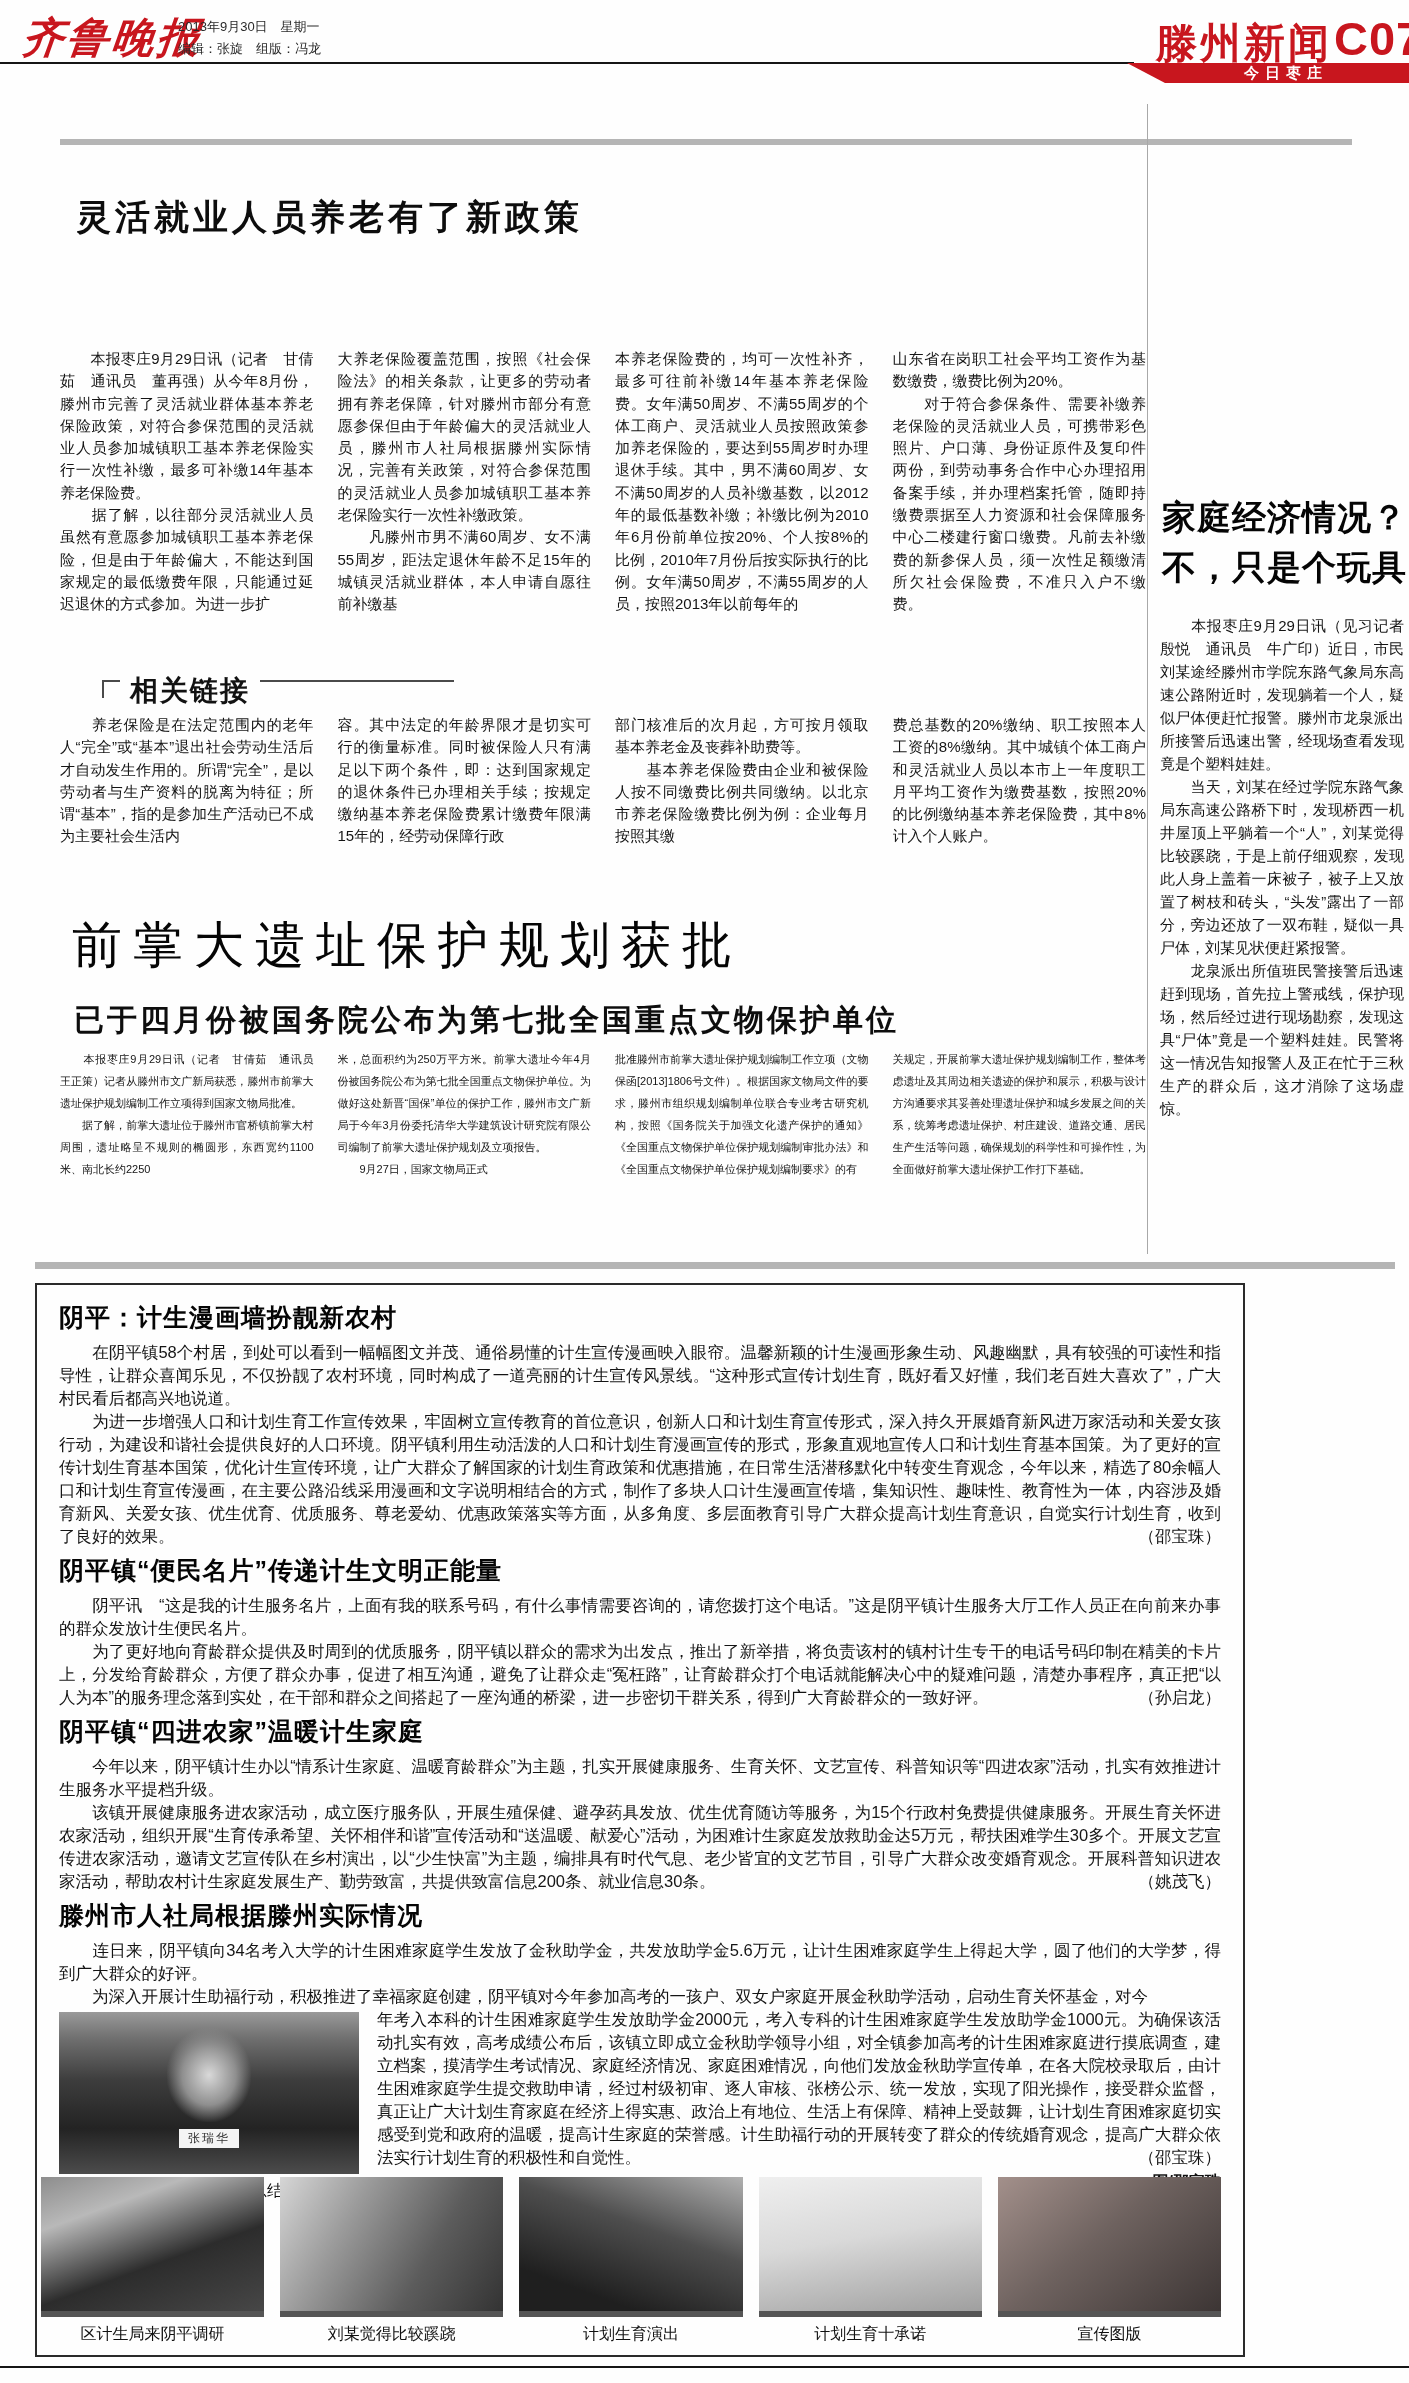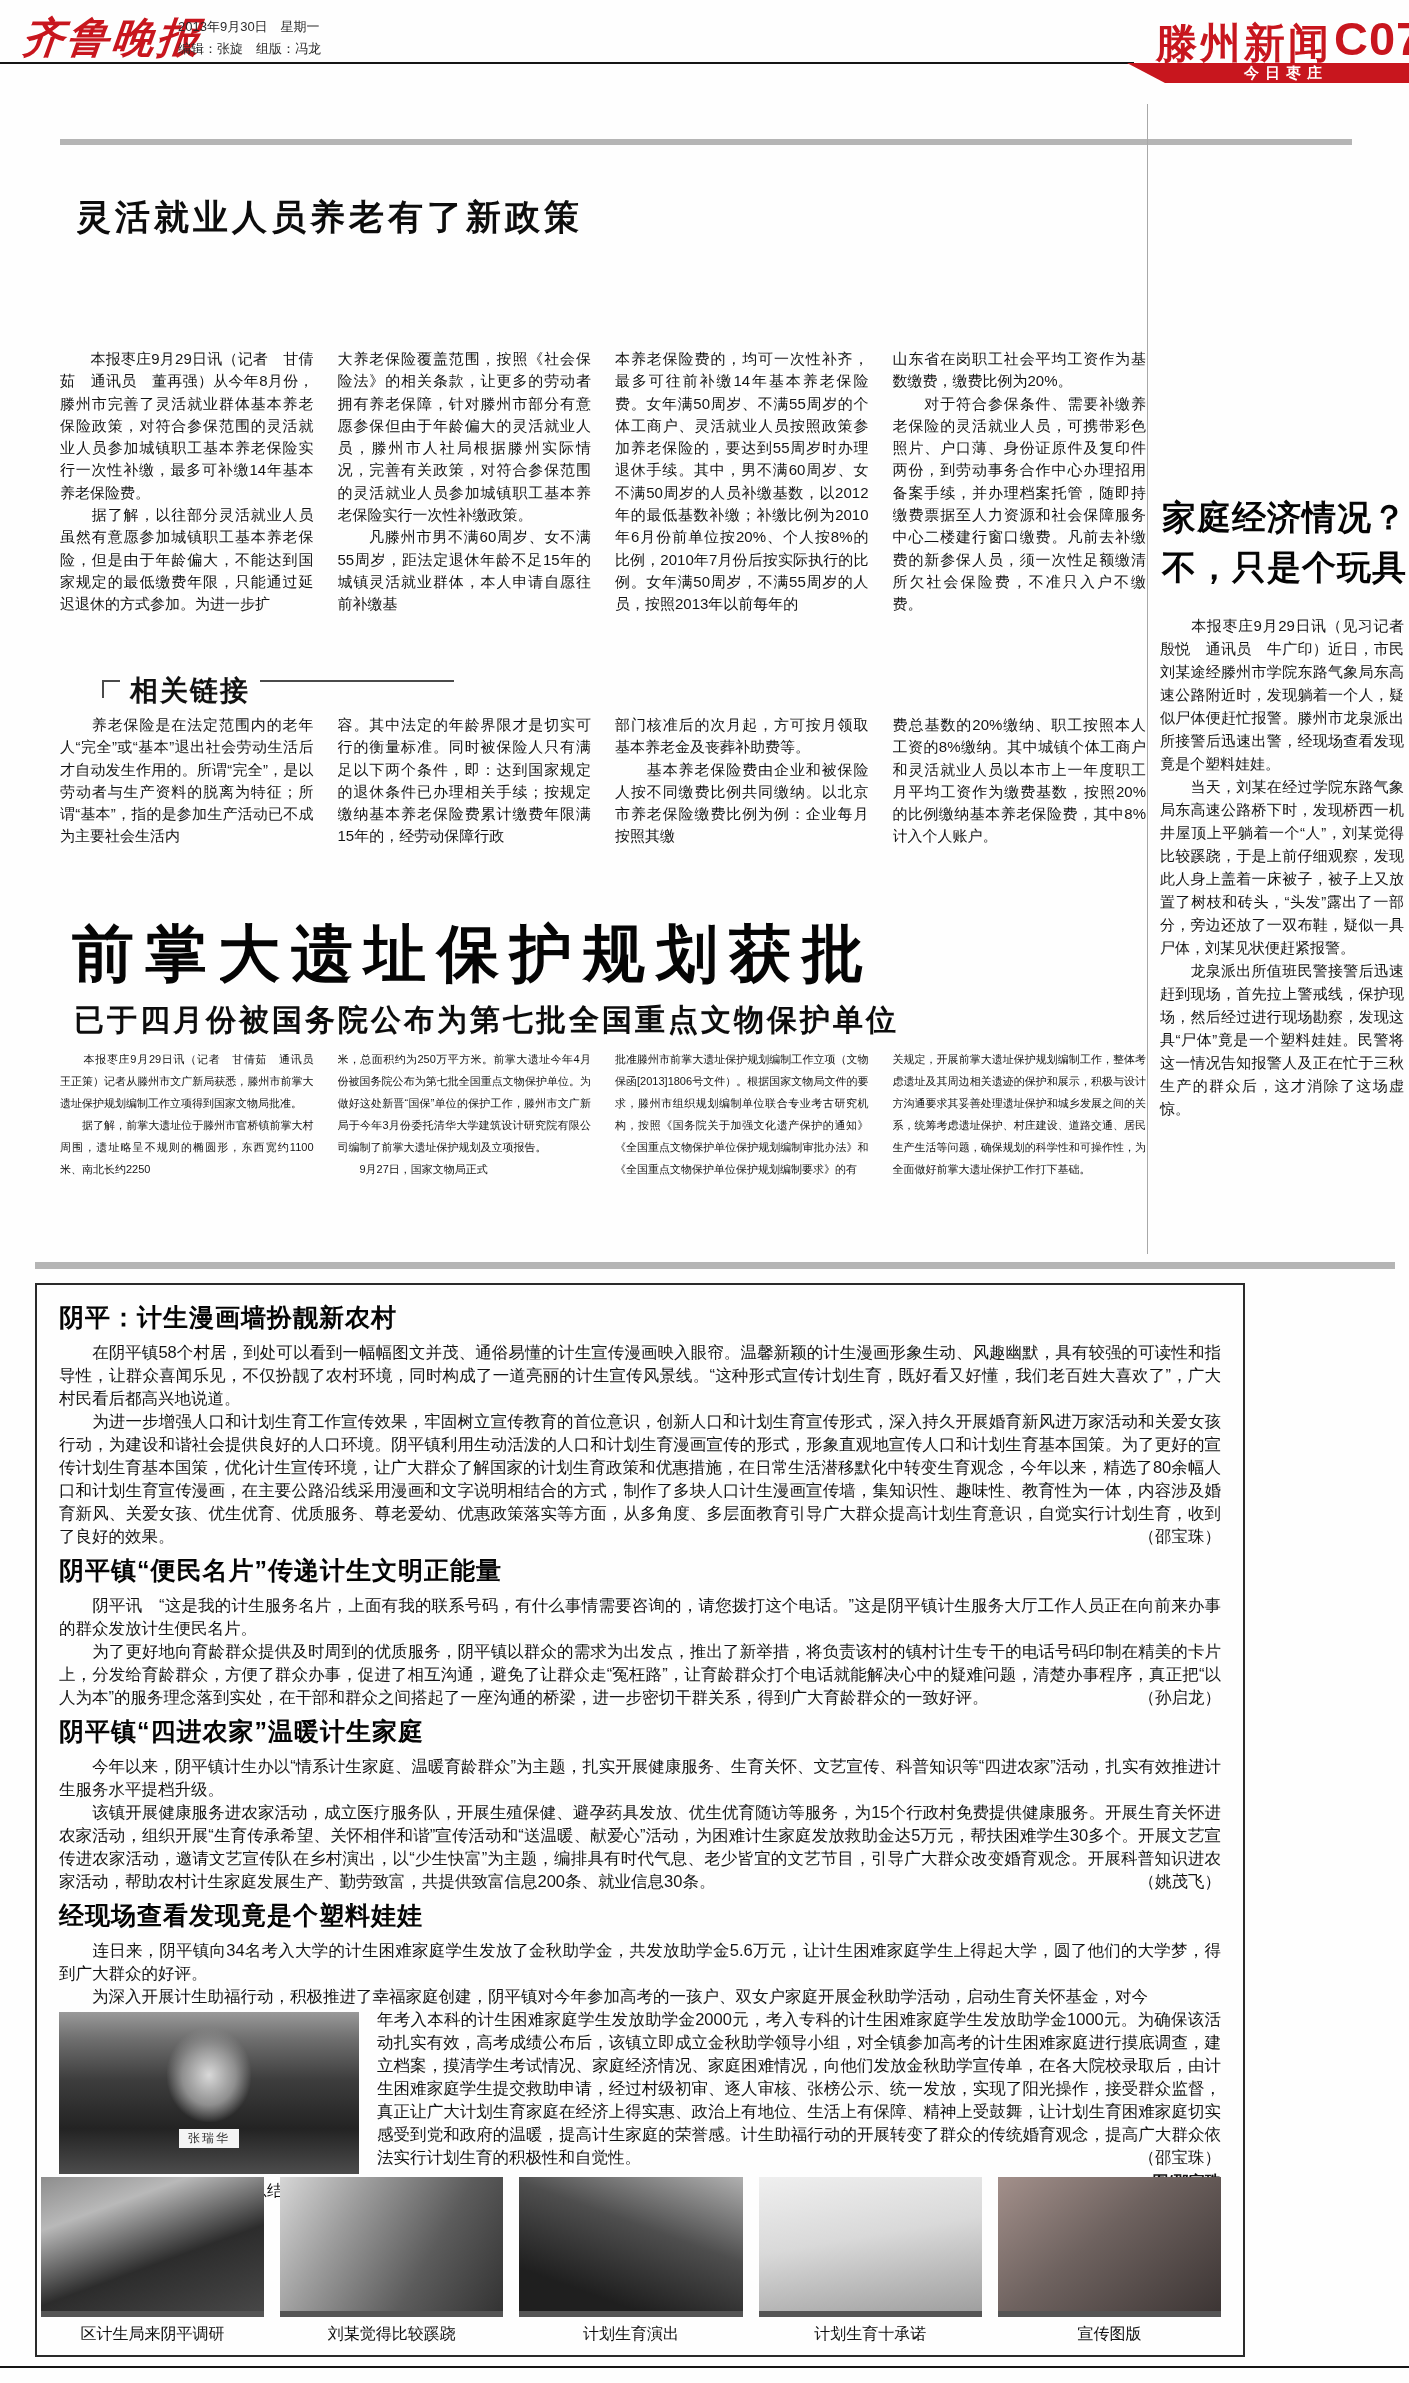--- a/index.html
+++ b/index.html
@@ -32,21 +32,21 @@
   .col{flex:1;font-size:15px;line-height:22.3px;text-align:justify;white-space:pre-line;
        overflow:hidden;color:#141414;}
   
   .related{position:absolute;left:60px;top:672px;width:1086px;height:244px;}
   .rel-bracket{position:absolute;left:42px;top:8px;width:350px;height:16px;
                border-top:2px solid #4a4a4a;border-left:2px solid #4a4a4a;}
   .rel-label{position:absolute;left:60px;top:0;background:#fefefe;padding:0 10px;
              font-size:28px;font-weight:800;letter-spacing:2px;}
   .rel-cols{position:absolute;left:0;top:42px;width:1086px;height:200px;display:flex;gap:24px;}
   
-  .a2-headline{position:absolute;left:72px;top:912px;font-size:62px;font-weight:700;
+  .a2-headline{position:absolute;left:72px;top:912px;font-size:50px;font-weight:400;
                letter-spacing:11px;white-space:nowrap;color:#050505;}
   .a2-sub{position:absolute;left:74px;top:1000px;font-size:30px;font-weight:800;
           letter-spacing:3px;color:#0d0d0d;}
   .a2-body{left:60px;top:1048px;width:1086px;height:208px;}
   .a2-body .col{font-size:11px;line-height:22px;}
   
   .vrule{position:absolute;left:1147px;top:104px;width:1px;height:1150px;background:#a8a8a8;}
   .side-title{position:absolute;left:1162px;top:492px;width:246px;font-size:34px;
               font-weight:900;line-height:50px;letter-spacing:1px;color:#050505;}
   .side-body{position:absolute;left:1160px;top:614px;width:244px;}
@@ -151,21 +151,21 @@
     <p class="bp"><span>　　为进一步增强人口和计划生育工作宣传效果，牢固树立宣传教育的首位意识，创新人口和计划生育宣传形式，深入持久开展婚育新风进万家活动和关爱女孩行动，为建设和谐社会提供良好的人口环境。阴平镇利用生动活泼的人口和计划生育漫画宣传的形式，形象直观地宣传人口和计划生育基本国策。为了更好的宣传计划生育基本国策，优化计生宣传环境，让广大群众了解国家的计划生育政策和优惠措施，在日常生活潜移默化中转变生育观念，今年以来，精选了80余幅人口和计划生育宣传漫画，在主要公路沿线采用漫画和文字说明相结合的方式，制作了多块人口计生漫画宣传墙，集知识性、趣味性、教育性为一体，内容涉及婚育新风、关爱女孩、优生优育、优质服务、尊老爱幼、优惠政策落实等方面，从多角度、多层面教育引导广大群众提高计划生育意识，自觉实行计划生育，收到了良好的效果。</span><span class="byline">（邵宝珠）</span></p>
 
     <div class="bhead">阴平镇“便民名片”传递计生文明正能量</div>
     <p class="bp"><span>　　阴平讯　“这是我的计生服务名片，上面有我的联系号码，有什么事情需要咨询的，请您拨打这个电话。”这是阴平镇计生服务大厅工作人员正在向前来办事的群众发放计生便民名片。</span></p>
     <p class="bp"><span>　　为了更好地向育龄群众提供及时周到的优质服务，阴平镇以群众的需求为出发点，推出了新举措，将负责该村的镇村计生专干的电话号码印制在精美的卡片上，分发给育龄群众，方便了群众办事，促进了相互沟通，避免了让群众走“冤枉路”，让育龄群众打个电话就能解决心中的疑难问题，清楚办事程序，真正把“以人为本”的服务理念落到实处，在干部和群众之间搭起了一座沟通的桥梁，进一步密切干群关系，得到广大育龄群众的一致好评。</span><span class="byline">（孙启龙）</span></p>
 
     <div class="bhead">阴平镇“四进农家”温暖计生家庭</div>
     <p class="bp"><span>　　今年以来，阴平镇计生办以“情系计生家庭、温暖育龄群众”为主题，扎实开展健康服务、生育关怀、文艺宣传、科普知识等“四进农家”活动，扎实有效推进计生服务水平提档升级。</span></p>
     <p class="bp"><span>　　该镇开展健康服务进农家活动，成立医疗服务队，开展生殖保健、避孕药具发放、优生优育随访等服务，为15个行政村免费提供健康服务。开展生育关怀进农家活动，组织开展“生育传承希望、关怀相伴和谐”宣传活动和“送温暖、献爱心”活动，为困难计生家庭发放救助金达5万元，帮扶困难学生30多个。开展文艺宣传进农家活动，邀请文艺宣传队在乡村演出，以“少生快富”为主题，编排具有时代气息、老少皆宜的文艺节目，引导广大群众改变婚育观念。开展科普知识进农家活动，帮助农村计生家庭发展生产、勤劳致富，共提供致富信息200条、就业信息30条。</span><span class="byline">（姚茂飞）</span></p>
 
-    <div class="bhead">经现场查看发现竟是个塑料娃娃</div>
+    <div class="bhead">滕州市人社局根据滕州实际情况</div>
     <p class="bp"><span>　　连日来，阴平镇向34名考入大学的计生困难家庭学生发放了金秋助学金，共发放助学金5.6万元，让计生困难家庭学生上得起大学，圆了他们的大学梦，得到广大群众的好评。</span></p>
     <p class="bp"><span>　　为深入开展计生助福行动，积极推进了幸福家庭创建，阴平镇对今年参加高考的一孩户、双女户家庭开展金秋助学活动，启动生育关怀基金，对今</span></p>
     <figure class="mainfig">
       <div class="photo ph-main">
         <span class="nameplate">张瑞华</span>
       </div>
       <figcaption>党委副书记作计划生育工作总结</figcaption>
     </figure>
     <p class="bp"><span>年考入本科的计生困难家庭学生发放助学金2000元，考入专科的计生困难家庭学生发放助学金1000元。为确保该活动扎实有效，高考成绩公布后，该镇立即成立金秋助学领导小组，对全镇参加高考的计生困难家庭进行摸底调查，建立档案，摸清学生考试情况、家庭经济情况、家庭困难情况，向他们发放金秋助学宣传单，在各大院校录取后，由计生困难家庭学生提交救助申请，经过村级初审、逐人审核、张榜公示、统一发放，实现了阳光操作，接受群众监督，真正让广大计划生育家庭在经济上得实惠、政治上有地位、生活上有保障、精神上受鼓舞，让计划生育困难家庭切实感受到党和政府的温暖，提高计生家庭的荣誉感。计生助福行动的开展转变了群众的传统婚育观念，提高广大群众依法实行计划生育的积极性和自觉性。</span><span class="byline">（邵宝珠）</span></p>
     <div class="credit">图/邵宝珠</div>

